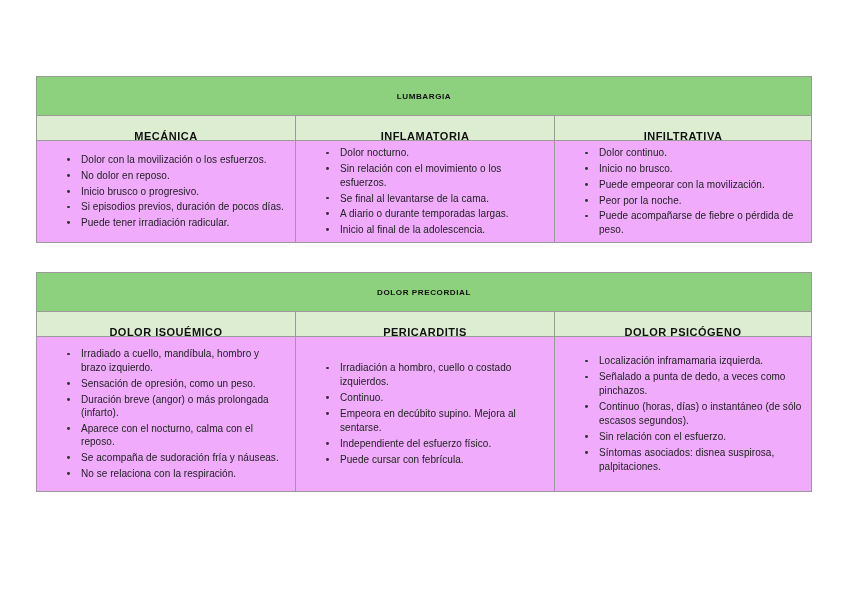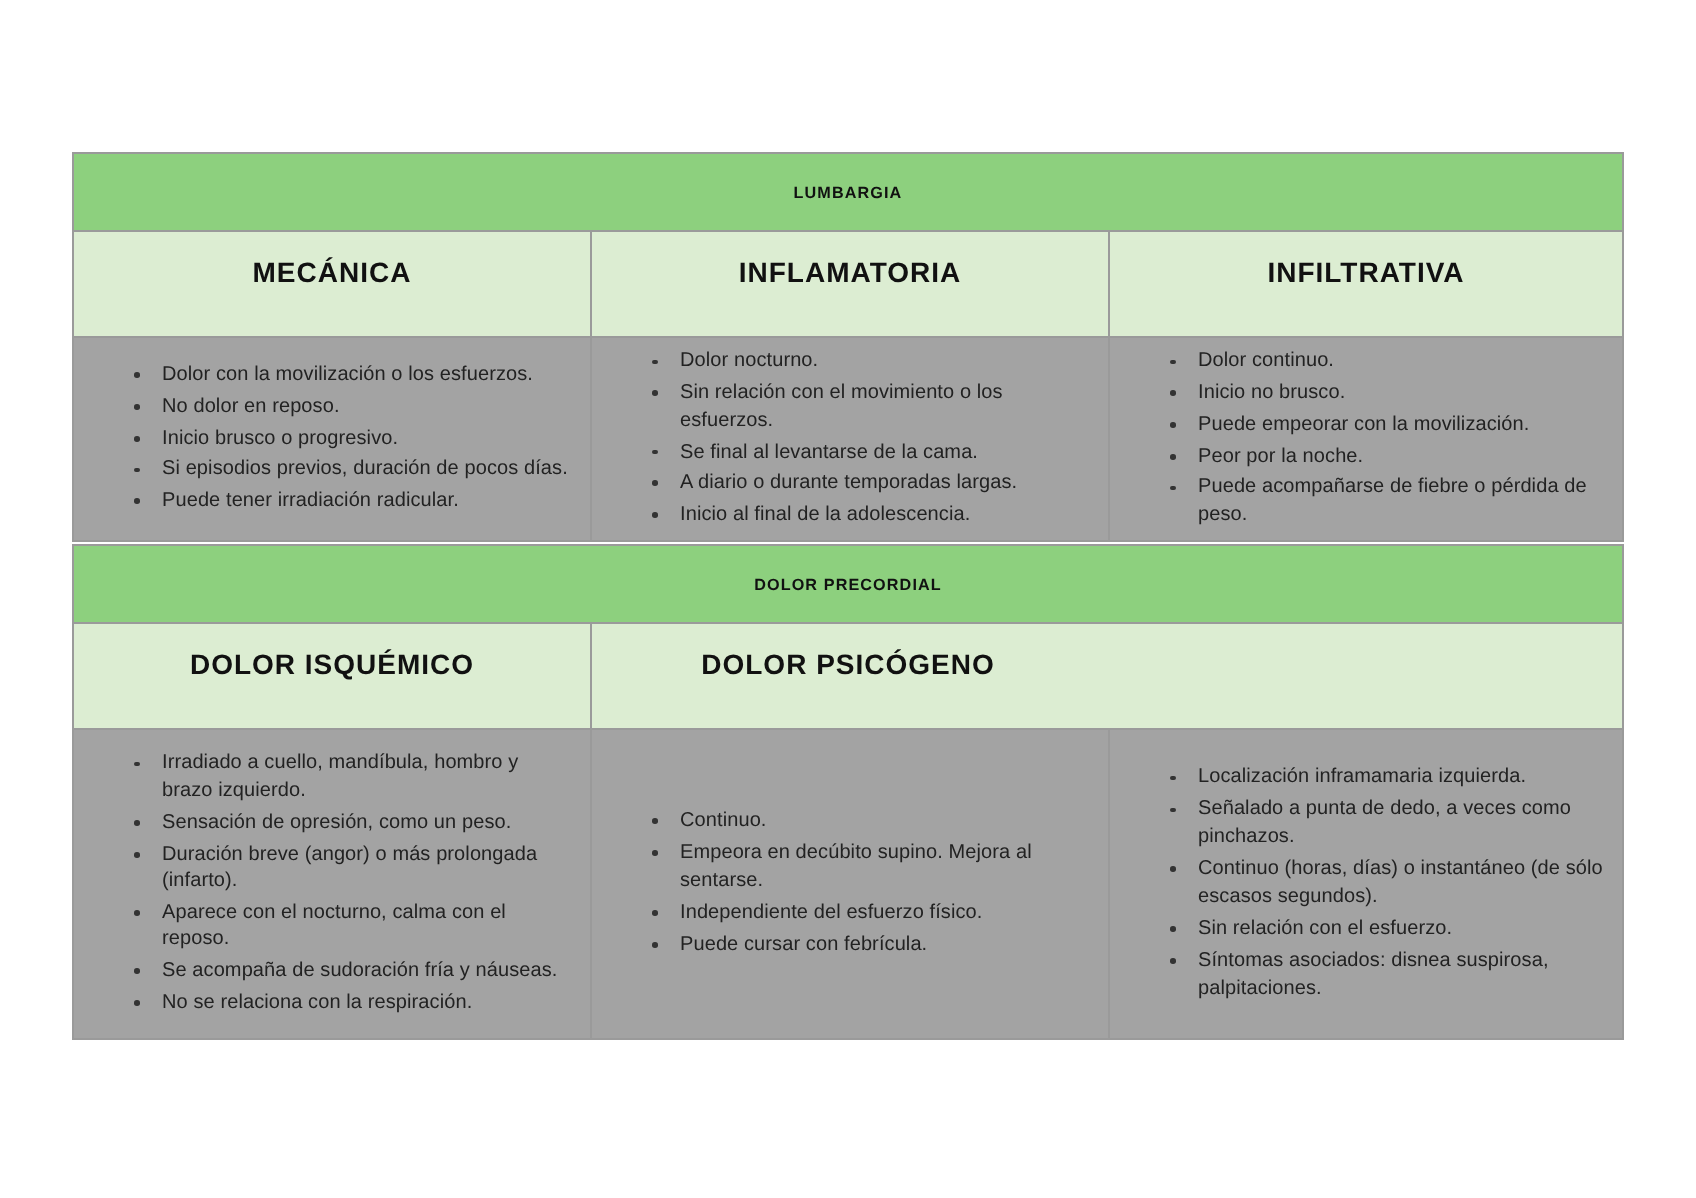--- a/index.html
+++ b/index.html
@@ -42,21 +42,21 @@
     white-space: nowrap;
   }
 
   
   .table-block {
     position: absolute;
     left: 36px;
     width: 776px;
     border: 1px solid #9a9a9a;
     box-sizing: border-box;
-    background: #a3a3a3;
+    background: #f0abfc;
   }
   #table-lumbargia { top: 76px; }
   #table-precordial { top: 272px; }
 
   .t-title {
     background: #8dd07e;
     border-bottom: 1px solid #9a9a9a;
     text-align: center;
     font-size: 8.1px;
     font-weight: bold;
@@ -68,25 +68,25 @@
   }
 
   .t-subhead {
     display: flex;
     background: #dcedd2;
     border-bottom: 1px solid #9a9a9a;
     box-sizing: border-box;
   }
   .t-subhead .cell {
     text-align: center;
-    font-size: 14px;
+    font-size: 11px;
     font-weight: bold;
     letter-spacing: 0.5px;
     color: #111111;
-    height: 52px;
+    height: 24px;
     line-height: 40px;
     box-sizing: border-box;
     border-right: 1px solid #9a9a9a;
     overflow: hidden;
   }
   .t-subhead .cell:last-child { border-right: none; }
 
   .t-body {
     display: flex;
     box-sizing: border-box;
@@ -180,35 +180,37 @@
           <li>Puede acompañarse de fiebre o pérdida de peso.</li>
         </ul>
       </div>
     </div>
   </div>
 
   <div class="table-block" id="table-precordial">
     <div class="t-title">DOLOR PRECORDIAL</div>
     <div class="t-subhead">
       <div class="cell col-1">DOLOR ISQUÉMICO</div>
+      <div class="cell col-2">PERICARDITIS</div>
       <div class="cell col-3">DOLOR PSICÓGENO</div>
     </div>
     <div class="t-body">
       <div class="cell col-1">
         <ul class="bullets">
           <li>Irradiado a cuello, mandíbula, hombro y brazo izquierdo.</li>
           <li>Sensación de opresión, como un peso.</li>
           <li>Duración breve (angor) o más prolongada (infarto).</li>
           <li>Aparece con el nocturno, calma con el reposo.</li>
           <li>Se acompaña de sudoración fría y náuseas.</li>
           <li>No se relaciona con la respiración.</li>
         </ul>
       </div>
       <div class="cell col-2">
         <ul class="bullets">
+          <li>Irradiación a hombro, cuello o costado izquierdos.</li>
           <li>Continuo.</li>
           <li>Empeora en decúbito supino. Mejora al sentarse.</li>
           <li>Independiente del esfuerzo físico.</li>
           <li>Puede cursar con febrícula.</li>
         </ul>
       </div>
       <div class="cell col-3">
         <ul class="bullets">
           <li>Localización inframamaria izquierda.</li>
           <li>Señalado a punta de dedo, a veces como pinchazos.</li>

